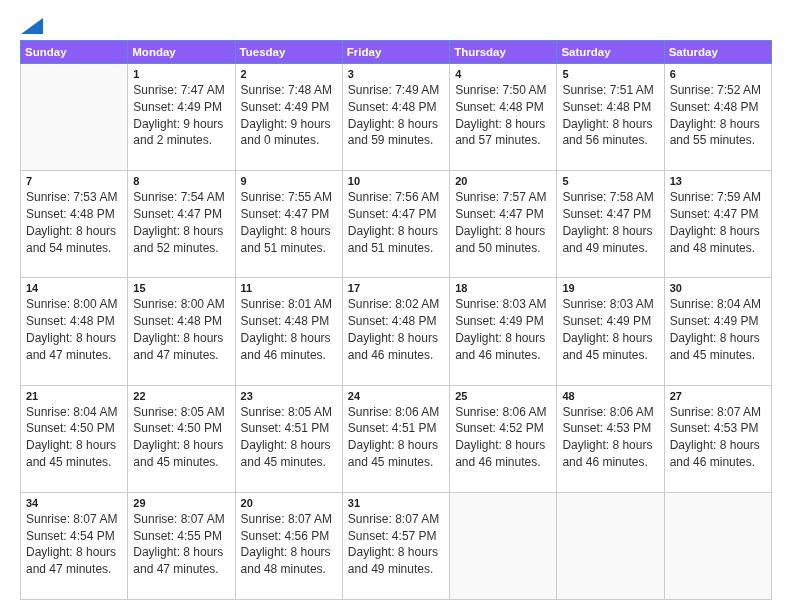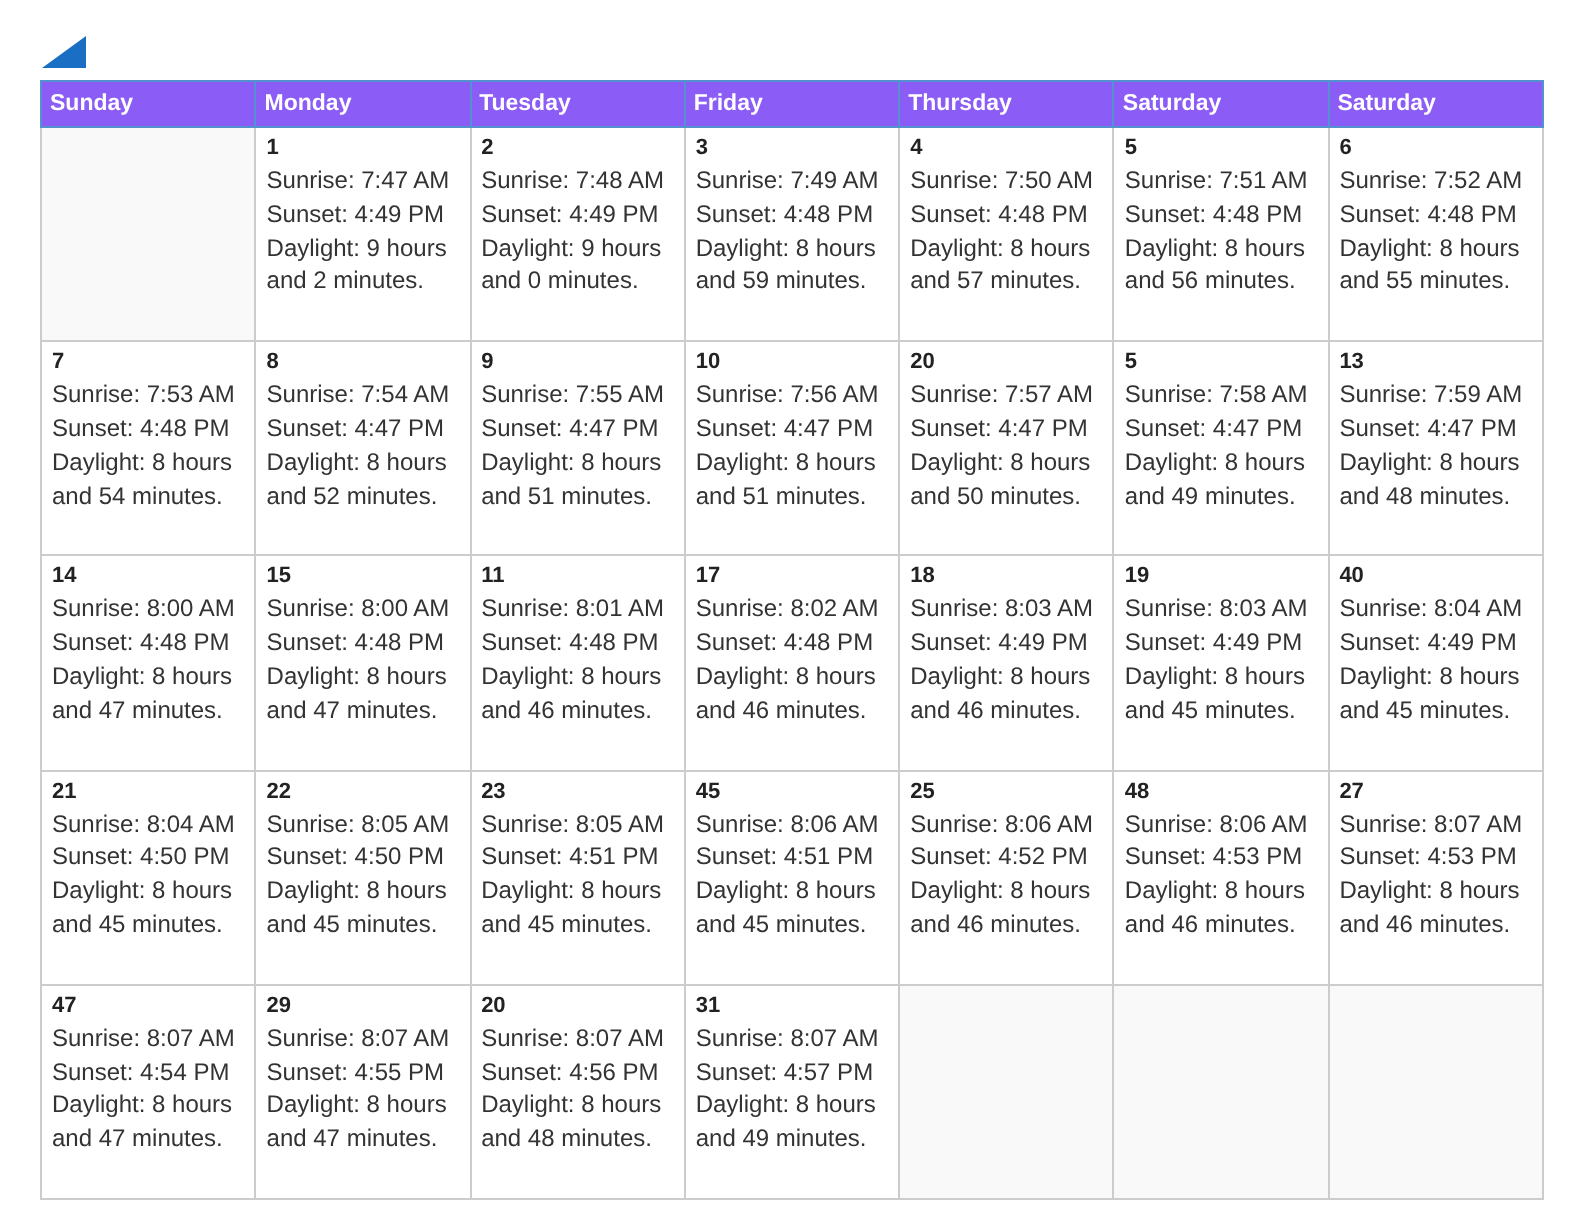--- a/index.html
+++ b/index.html
@@ -189,57 +189,57 @@
           </td>
           <td>
             <div class="day-num">18</div>
             <div class="day-info">Sunrise: 8:03 AM<br>Sunset: 4:49 PM<br>Daylight: 8 hours and 46 minutes.</div>
           </td>
           <td>
             <div class="day-num">19</div>
             <div class="day-info">Sunrise: 8:03 AM<br>Sunset: 4:49 PM<br>Daylight: 8 hours and 45 minutes.</div>
           </td>
           <td>
-            <div class="day-num">40</div>
+            <div class="day-num">30</div>
             <div class="day-info">Sunrise: 8:04 AM<br>Sunset: 4:49 PM<br>Daylight: 8 hours and 45 minutes.</div>
           </td>
         </tr>
         <tr>
           <td>
             <div class="day-num">21</div>
             <div class="day-info">Sunrise: 8:04 AM<br>Sunset: 4:50 PM<br>Daylight: 8 hours and 45 minutes.</div>
           </td>
           <td>
             <div class="day-num">22</div>
             <div class="day-info">Sunrise: 8:05 AM<br>Sunset: 4:50 PM<br>Daylight: 8 hours and 45 minutes.</div>
           </td>
           <td>
             <div class="day-num">23</div>
             <div class="day-info">Sunrise: 8:05 AM<br>Sunset: 4:51 PM<br>Daylight: 8 hours and 45 minutes.</div>
           </td>
           <td>
-            <div class="day-num">45</div>
+            <div class="day-num">24</div>
             <div class="day-info">Sunrise: 8:06 AM<br>Sunset: 4:51 PM<br>Daylight: 8 hours and 45 minutes.</div>
           </td>
           <td>
             <div class="day-num">25</div>
             <div class="day-info">Sunrise: 8:06 AM<br>Sunset: 4:52 PM<br>Daylight: 8 hours and 46 minutes.</div>
           </td>
           <td>
             <div class="day-num">48</div>
             <div class="day-info">Sunrise: 8:06 AM<br>Sunset: 4:53 PM<br>Daylight: 8 hours and 46 minutes.</div>
           </td>
           <td>
             <div class="day-num">27</div>
             <div class="day-info">Sunrise: 8:07 AM<br>Sunset: 4:53 PM<br>Daylight: 8 hours and 46 minutes.</div>
           </td>
         </tr>
         <tr>
           <td>
-            <div class="day-num">47</div>
+            <div class="day-num">34</div>
             <div class="day-info">Sunrise: 8:07 AM<br>Sunset: 4:54 PM<br>Daylight: 8 hours and 47 minutes.</div>
           </td>
           <td>
             <div class="day-num">29</div>
             <div class="day-info">Sunrise: 8:07 AM<br>Sunset: 4:55 PM<br>Daylight: 8 hours and 47 minutes.</div>
           </td>
           <td>
             <div class="day-num">20</div>
             <div class="day-info">Sunrise: 8:07 AM<br>Sunset: 4:56 PM<br>Daylight: 8 hours and 48 minutes.</div>
           </td>

